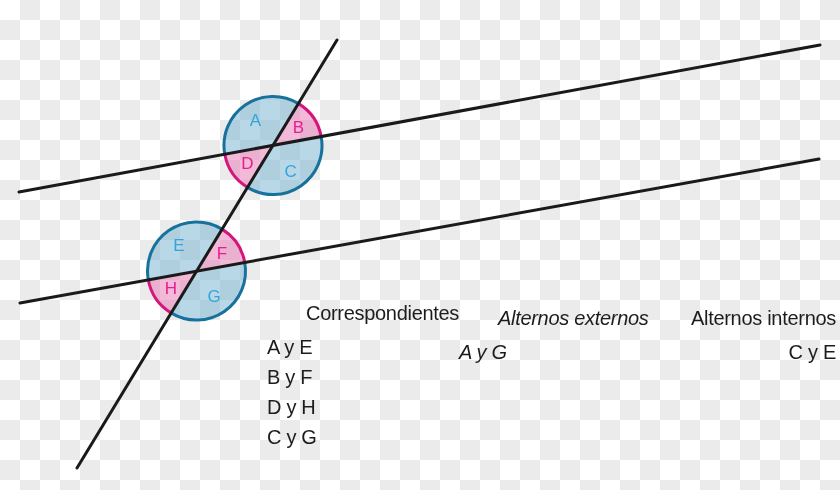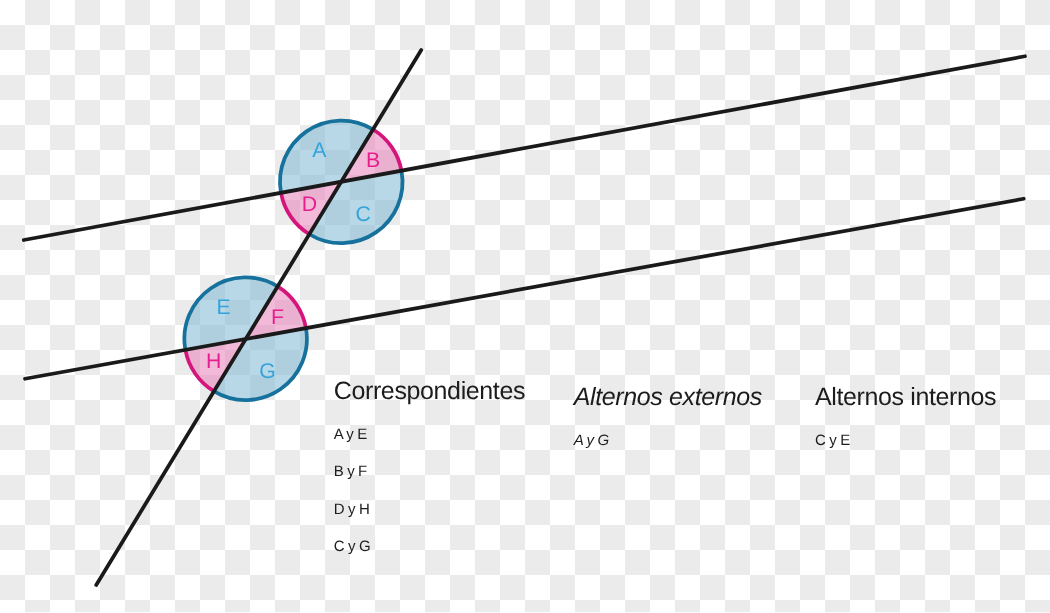--- a/index.html
+++ b/index.html
@@ -19,30 +19,31 @@
     font-family: "Liberation Sans", sans-serif;
     font-size: 17px;
   }
   .col { position: absolute; color: #1c1c1c; }
   .col-title {
     font-size: 20px;
     line-height: 24px;
     letter-spacing: -0.3px;
     margin-bottom: 7px;
     white-space: nowrap;
+    margin-left: 39px;
   }
   .pair {
-    font-size: 12px;
+    font-size: 20px;
     line-height: 30px;
     letter-spacing: -0.3px;
     white-space: nowrap;
   }
   .col-1 { left: 267px; top: 301px; }
   .col-2 { left: 459px; top: 306px; font-style: italic; }
-  .col-3 { left: 652px; top: 306px; }
+  .col-3 { left: 652px; top: 306px; text-align: right; }
 </style>
 </head>
 <body>
 
 <div class="canvas">
 
   <svg class="diagram" id="diagram" width="840" height="490" viewBox="0 0 840 490">
       <path d="M 273 145.5 L 224.8 154.3 A 49 49 0 0 1 298.5 103.6 Z" fill="rgba(127,184,212,0.55)"></path>
       <path d="M 224.8 154.3 A 49 49 0 0 1 298.5 103.6" fill="none" stroke="#16719c" stroke-width="3"></path>
       <path d="M 273 145.5 L 298.5 103.6 A 49 49 0 0 1 321.2 136.7 Z" fill="rgba(233,128,184,0.55)"></path>

